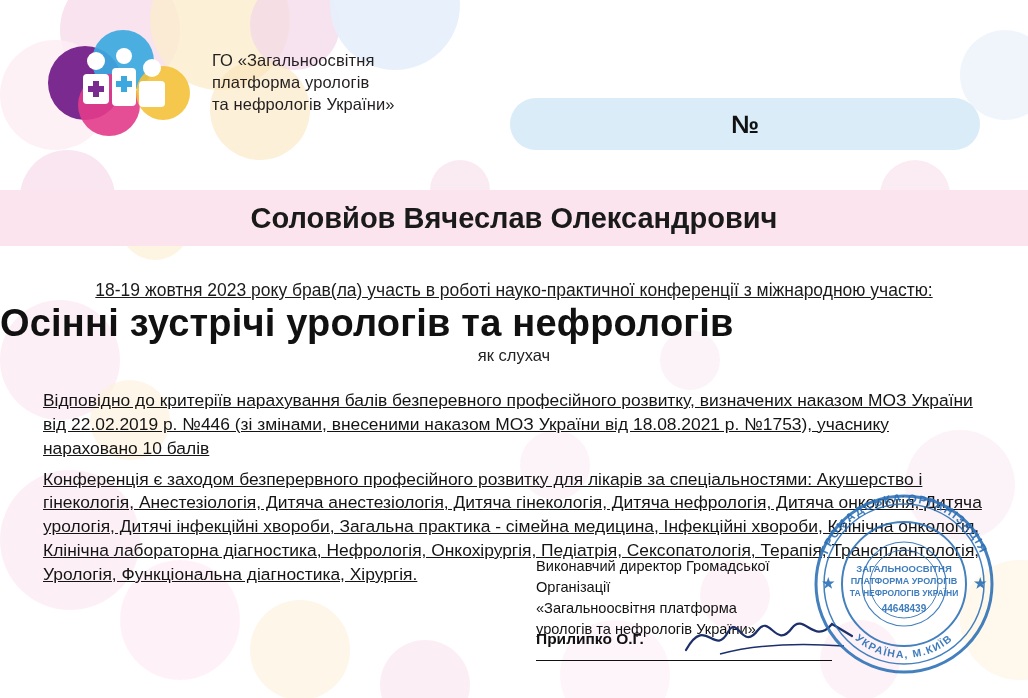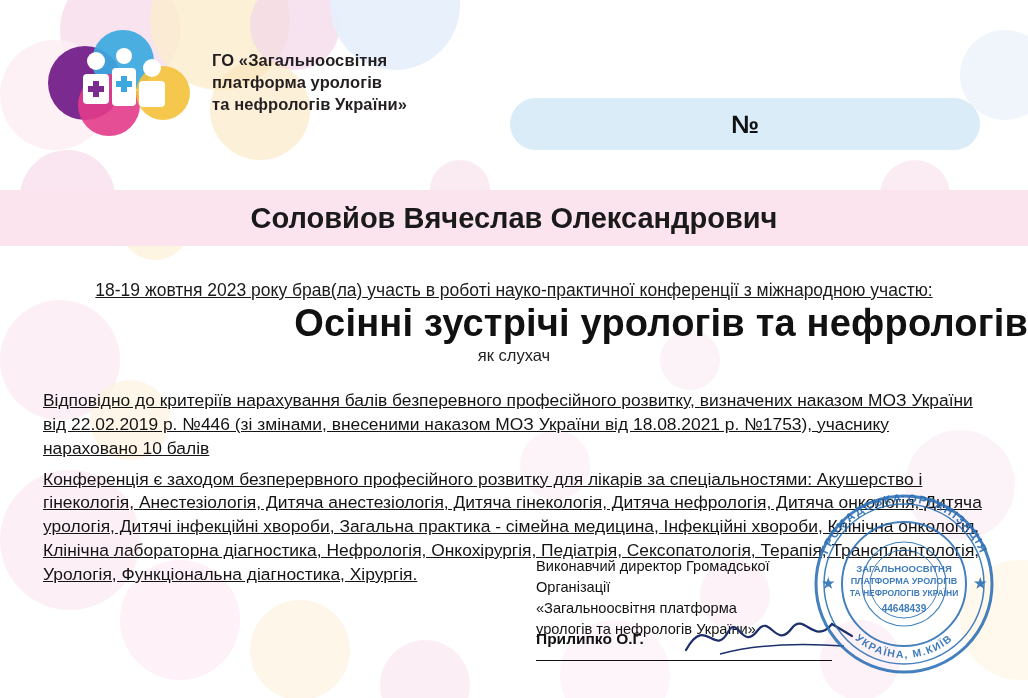--- a/index.html
+++ b/index.html
@@ -20,21 +20,21 @@
   .bub{position:absolute;border-radius:50%;}
   
   .logo-block{
     position:absolute;left:48px;top:30px;
     display:flex;align-items:center;gap:14px;
   }
   .logo-mark{position:relative;width:150px;height:106px;}
   .logo-mark .c{position:absolute;border-radius:50%;}
   .logo-people{position:absolute;left:22px;top:18px;width:104px;height:74px;}
   .logo-text{
-    font-size:16.5px;font-weight:bold;line-height:1.32;color:#231f20;
+    font-size:16.5px;font-weight:normal;line-height:1.32;color:#231f20;
     letter-spacing:.1px;white-space:pre-line;
   }
   
   .cert-title{
     position:absolute;right:52px;top:36px;
     font-size:40px;font-weight:bold;letter-spacing:2px;color:#1a1a1a;
   }
   .number-bar{
     position:absolute;left:510px;top:98px;width:470px;height:52px;
     background:#d9ecf7;border-radius:26px;
@@ -49,21 +49,21 @@
     display:flex;align-items:center;justify-content:center;
   }
   .name-bar span{font-size:29px;font-weight:bold;color:#1a1a1a;}
 
   .line-part{
     position:absolute;left:0;right:0;text-align:center;
     font-size:17.5px;color:#1a1a1a;
   }
   .part-line{top:280px;text-decoration:underline;}
   .event-title{
-    position:absolute;left:0;right:0;top:302px;text-align:right;
+    position:absolute;left:0;right:0;top:302px;text-align:left;
     font-size:38px;font-weight:bold;color:#111;letter-spacing:.2px;
   }
   .role{
     position:absolute;left:0;right:0;top:346px;text-align:center;
     font-size:16.5px;color:#222;
   }
 
   .body-text{
     position:absolute;left:36px;top:382px;width:956px;
     font-size:17.4px;line-height:1.37;color:#141414;

